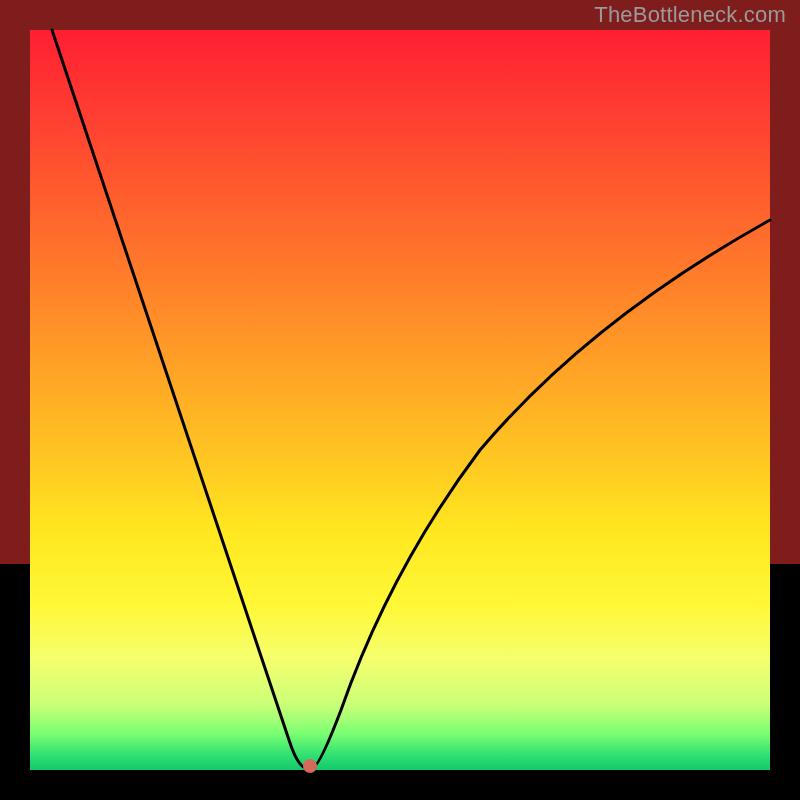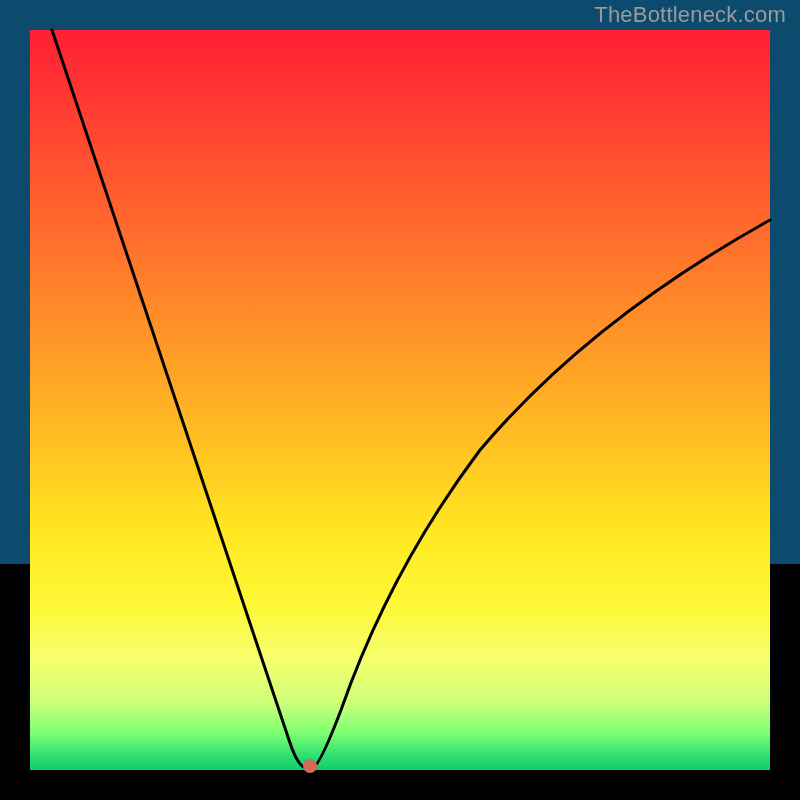--- a/index.html
+++ b/index.html
@@ -8,21 +8,21 @@
     width: 800px;
     height: 800px;
     background: #000;
     font-family: Arial, Helvetica, sans-serif;
     overflow: hidden;
   }
   .frame {
     position: relative;
     width: 800px;
     height: 564px;
-    background: #0c4a6e;
+    background: #7f1d1d;
   }
   .plot-area {
     position: absolute;
     left: 30px;
     top: 30px;
     width: 740px;
     height: 740px;
     
     background: linear-gradient(
       to bottom,

